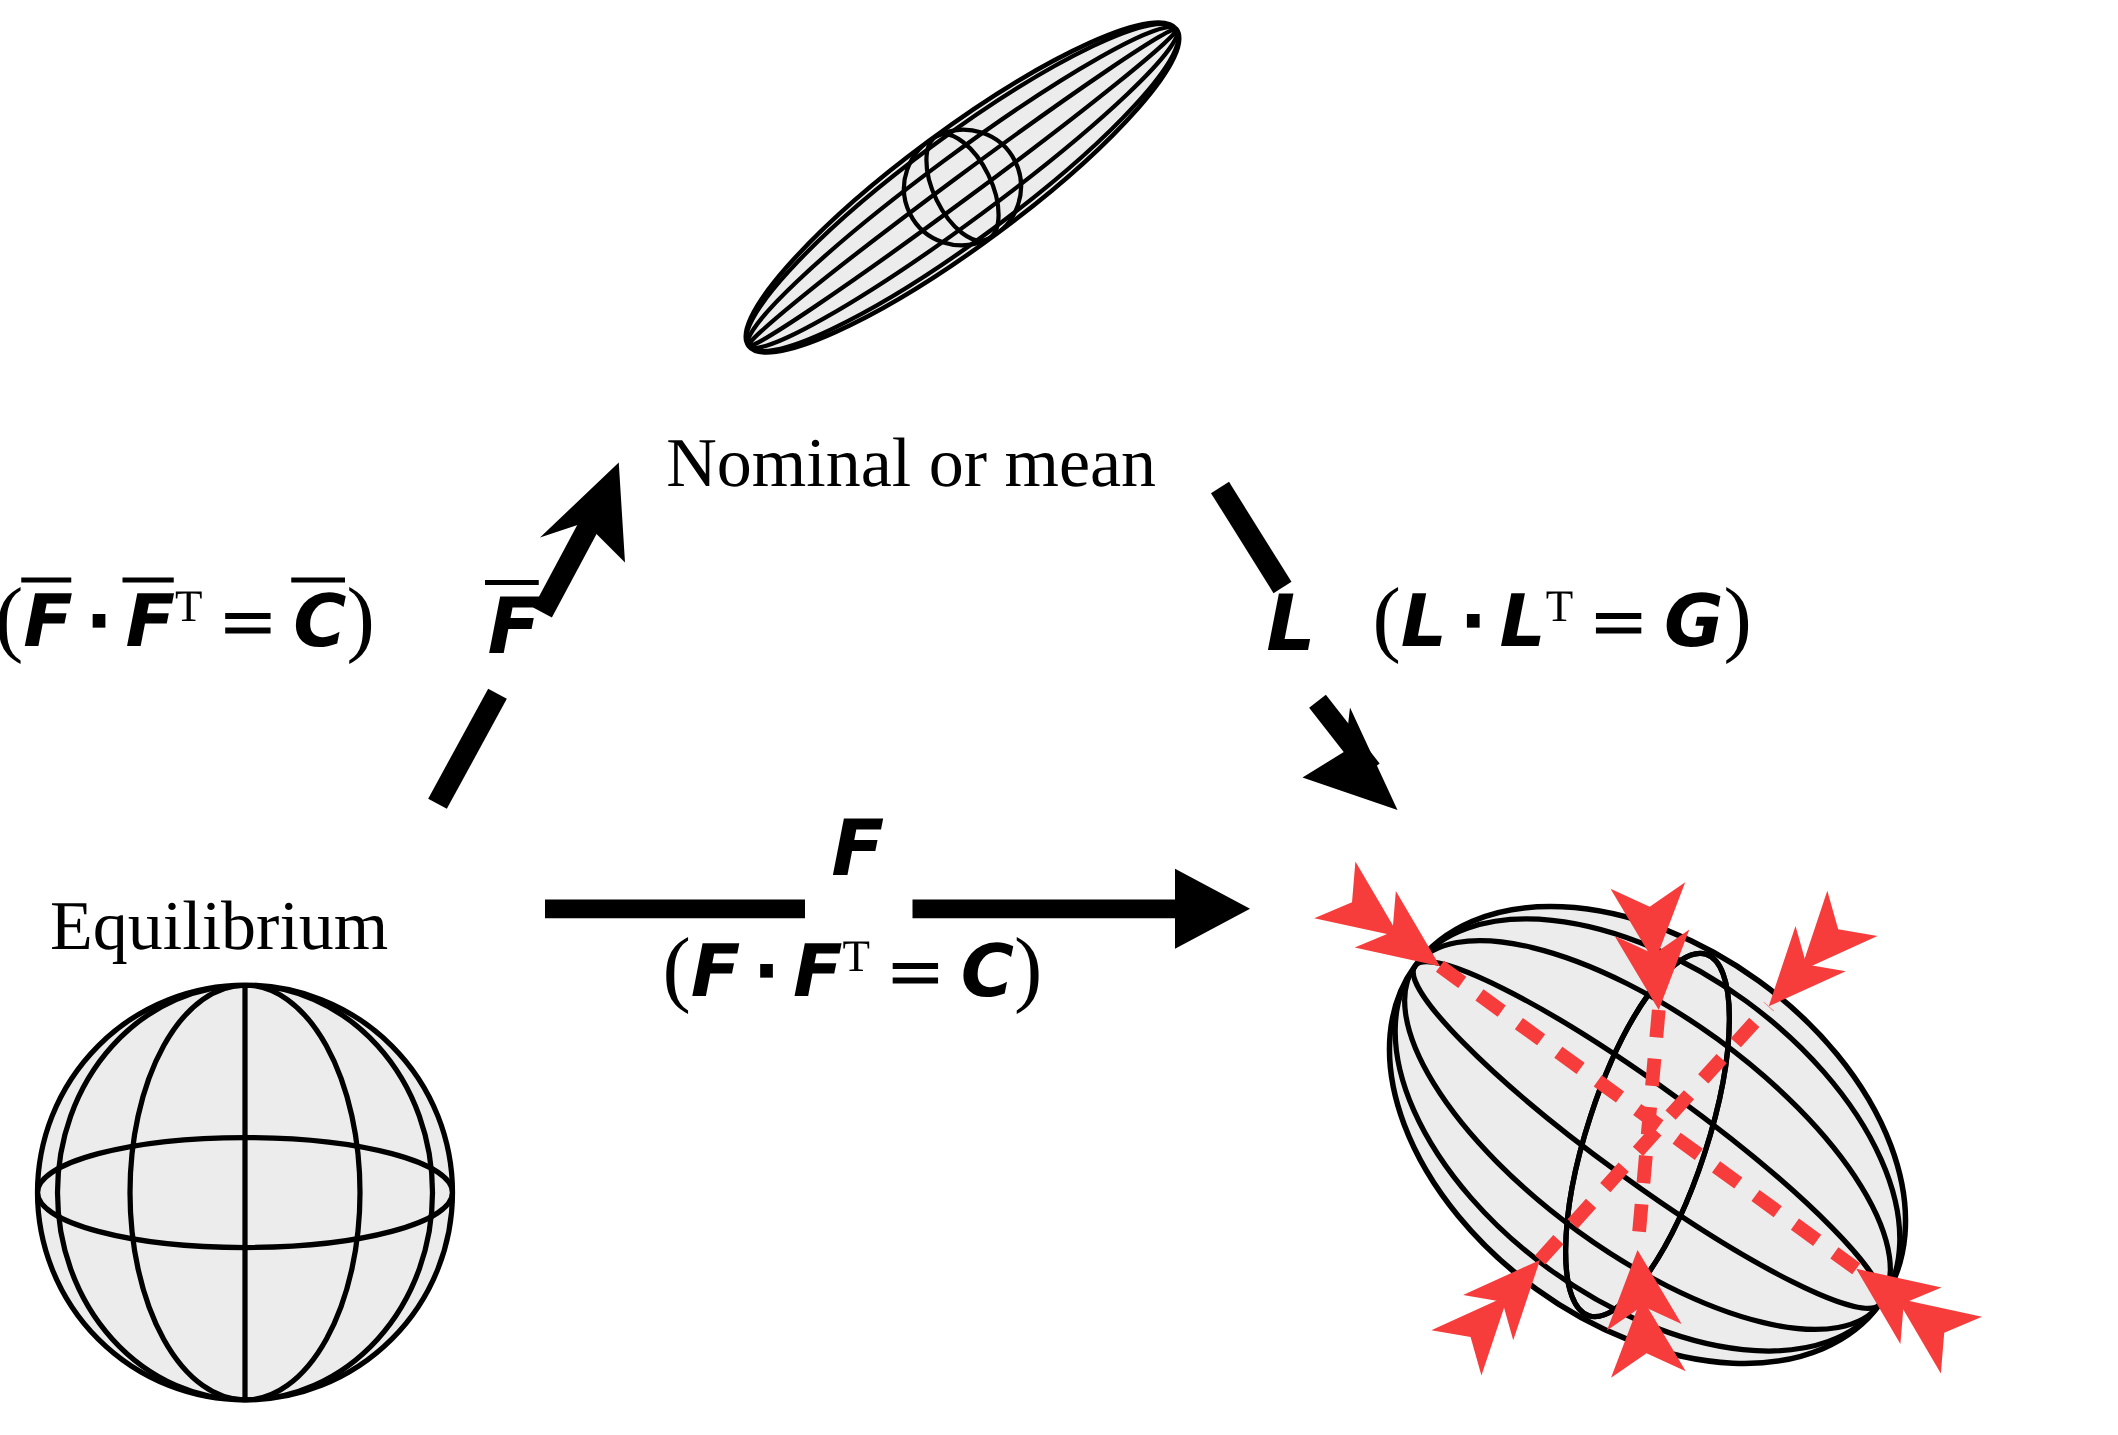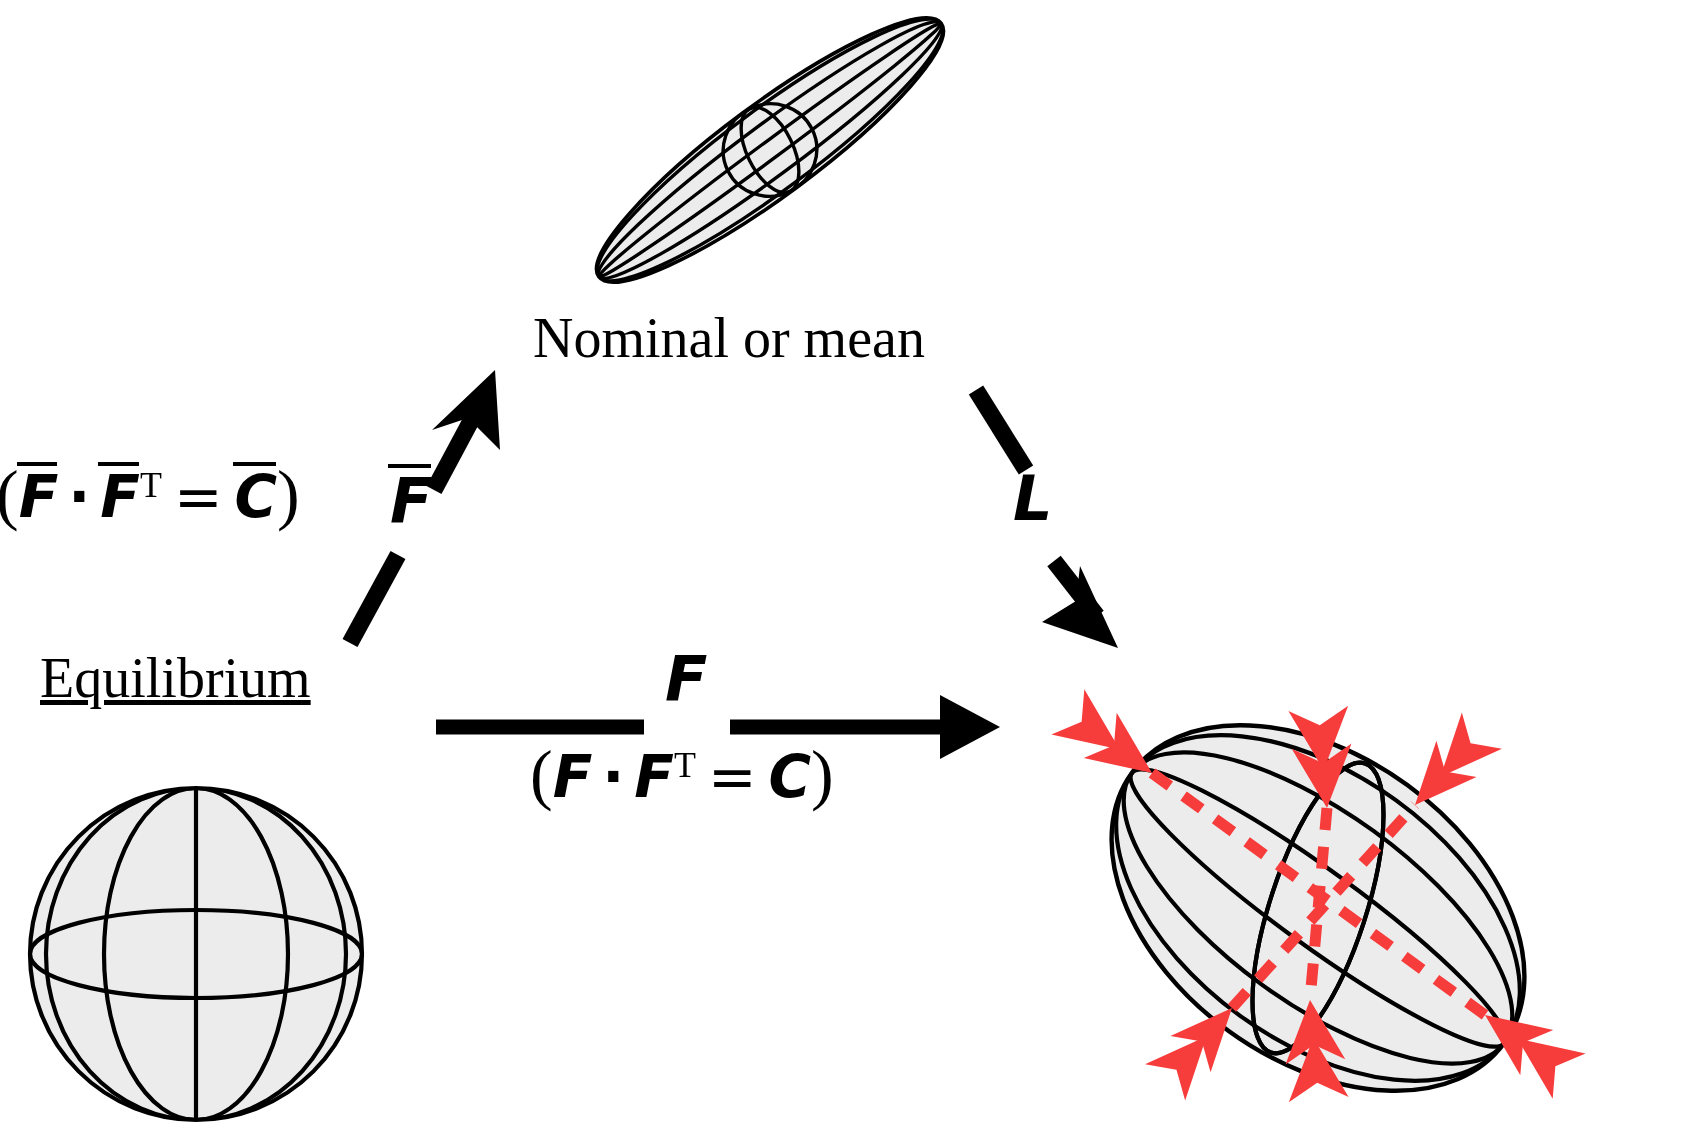--- a/index.html
+++ b/index.html
@@ -4,21 +4,21 @@
 <style>
   html,body{margin:0;padding:0;background:#fff;}
   #stage{
     position:relative;
     width:1694px;height:1148px;
     background:#fff;
     overflow:hidden;
     font-family:"Liberation Serif","DejaVu Serif",serif;
     color:#000;
   }
-  .lbl{position:absolute;white-space:nowrap;font-size:56px;line-height:1;}
+  .lbl{position:absolute;white-space:nowrap;font-size:56px;line-height:1;margin-top:33px;}
   .math{position:absolute;white-space:nowrap;font-size:58px;line-height:1;
         font-family:"DejaVu Sans","Liberation Sans",sans-serif;font-weight:bold;font-style:italic;}
   .math .paren{font-style:normal;font-weight:normal;font-family:"Liberation Serif","DejaVu Serif",serif;font-size:68px;}
   .math .eq{font-style:normal;font-weight:normal;font-family:"DejaVu Sans","Liberation Sans",sans-serif;}
   .math .dot{font-style:normal;font-weight:bold;}
   .ovl{position:relative;display:inline-block;}
   .ovl::before{content:"";position:absolute;left:-2px;right:1px;top:-0.10em;height:4px;background:#000;}
   .sup{font-size:0.62em;vertical-align:super;font-style:normal;font-weight:normal;
        font-family:"Liberation Serif","DejaVu Serif",serif;}
   svg{position:absolute;left:0;top:0;overflow:visible;}
@@ -155,35 +155,38 @@
 
     <g stroke="#000" stroke-width="15" stroke-linecap="butt" fill="none">
       <line x1="436" y1="727" x2="644" y2="727"></line>
       <line x1="730" y1="727" x2="960" y2="727"></line>
     </g>
     <g fill="#000">
       <polygon points="1000,727 940,695 940,759"></polygon>
     </g>
   </svg>
 
-  <div class="lbl" style="left:40px;top:650px;text-decoration:underline;">Equilibrium</div>
+  <div class="lbl" style="left:40px;top:680px;">Equilibrium</div>
 
   <div class="lbl" style="left:533px;top:310px;">Nominal or mean</div>
 
 
   <div class="math" style="left:-4px;top:460px;">
     <span class="paren">(</span><span class="ovl">F</span><span class="dot" style="padding:0 10px;">·</span><span class="ovl">F</span><span class="sup">T</span><span class="eq" style="padding:0 12px;">=</span><span class="ovl">C</span><span class="paren">)</span>
   </div>
 
   <div class="math" style="left:390px;top:470px;font-size:62px;">
     <span class="ovl">F</span>
   </div>
 
   <div class="math" style="left:1013px;top:468px;font-size:62px;">L</div>
 
+  <div class="math" style="left:1098px;top:460px;">
+    <span class="paren">(</span><span>L</span><span class="dot" style="padding:0 10px;">·</span><span>L</span><span class="sup">T</span><span class="eq" style="padding:0 12px;">=</span><span>G</span><span class="paren">)</span>
+  </div>
 
   <div class="math" style="left:665px;top:648px;font-size:62px;">F</div>
 
   <div class="math" style="left:530px;top:740px;">
     <span class="paren">(</span><span>F</span><span class="dot" style="padding:0 10px;">·</span><span>F</span><span class="sup">T</span><span class="eq" style="padding:0 12px;">=</span><span>C</span><span class="paren">)</span>
   </div>
 
 </div>
 
 </body></html>

